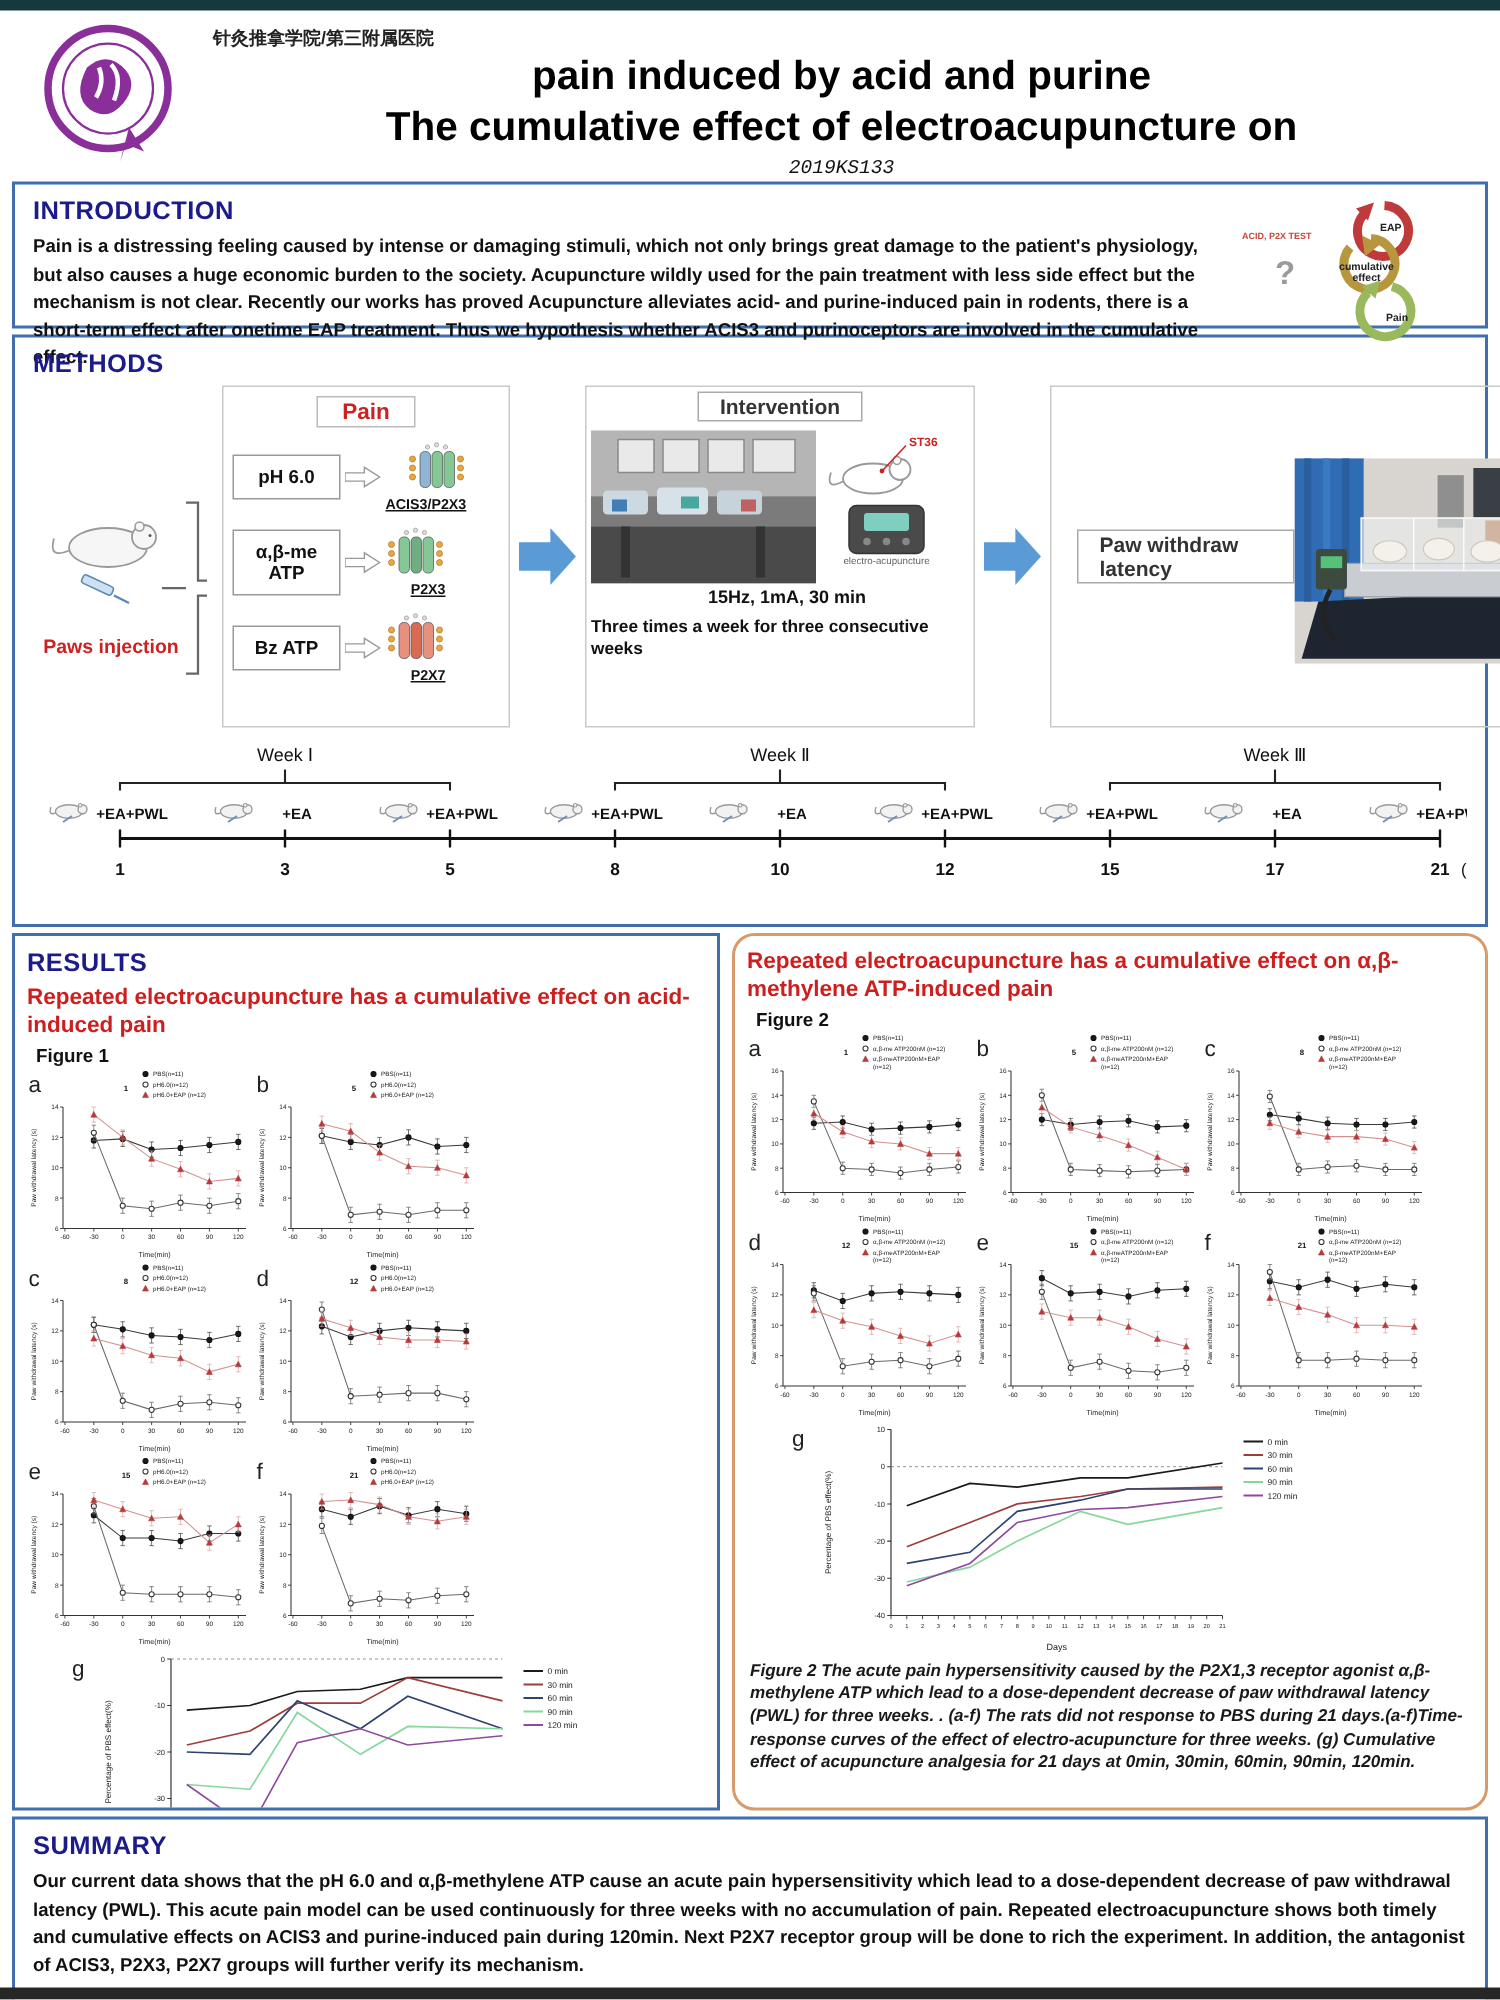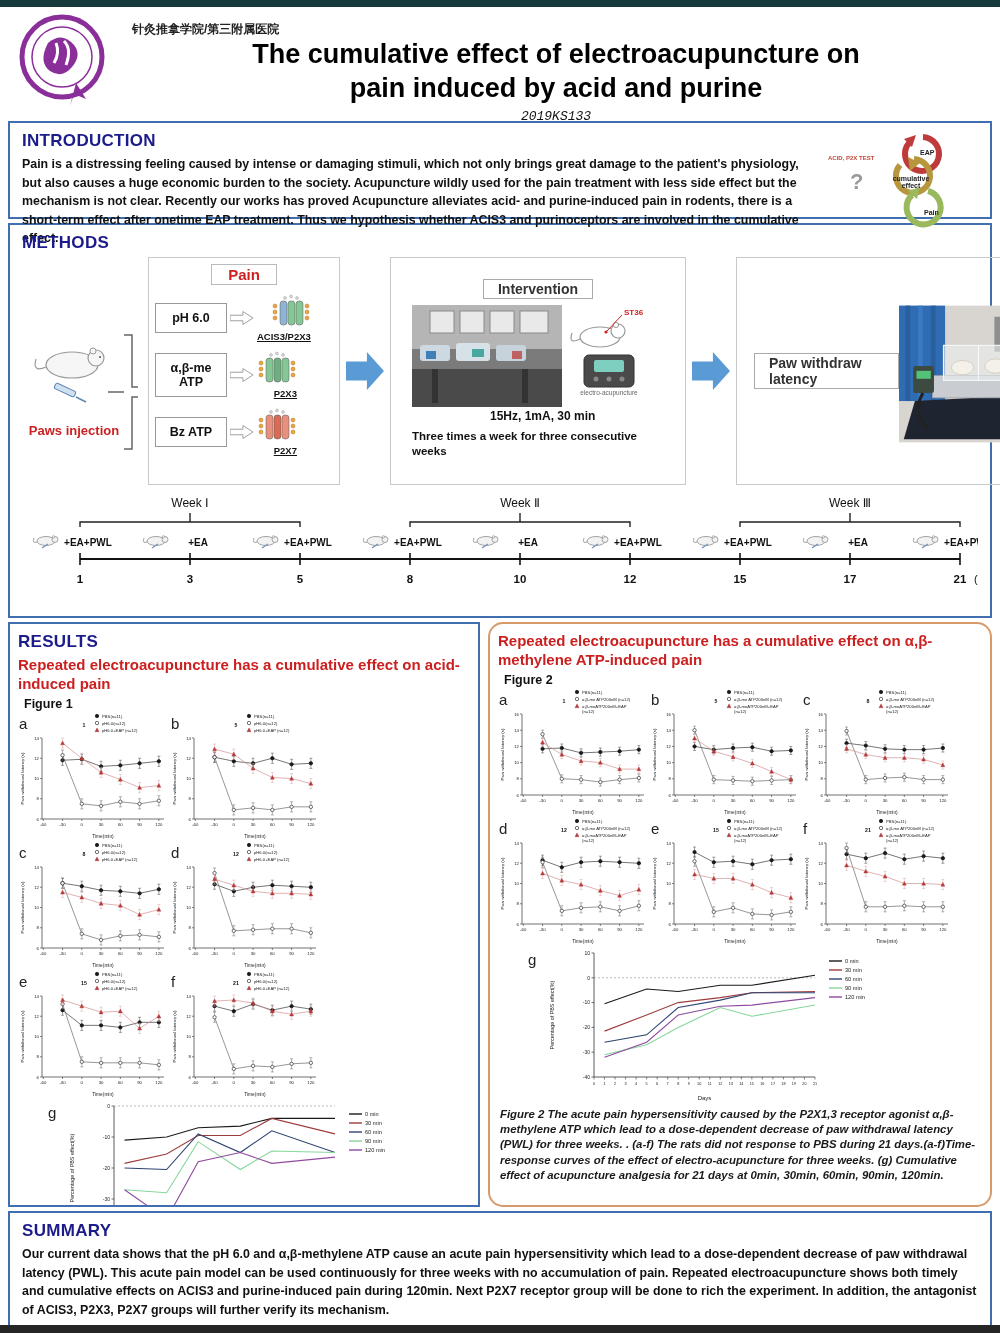--- a/index.html
+++ b/index.html
@@ -2,21 +2,21 @@
 <html><head>
 <meta charset="utf-8">
 <style>
   html,body{margin:0;padding:0;background:#8f9698;font-family:"Liberation Sans",sans-serif;}
   .poster{width:1000px;height:1333px;background:#fff;position:relative;overflow:hidden;margin:0 auto;
           font-family:"Liberation Sans",sans-serif;color:#111;}
   .topbar{height:7px;background:#15393c;}
   .bottombar{position:absolute;bottom:0;left:0;right:0;height:8px;background:#262626;}
 
   
-  header{display:flex;align-items:flex-start;padding:6px 14px 2px 16px;height:110px;box-sizing:border-box;}
+  header{display:flex;align-items:center;padding:6px 14px 2px 26px;height:110px;box-sizing:border-box;}
   .logo-wrap{width:110px;flex:0 0 auto;text-align:center;}
   .inst{font-size:12px;font-weight:bold;color:#222;margin:2px 0 0 6px;}
   .title-block{flex:1;text-align:center;margin-top:6px;}
   .title{font-size:27px;font-weight:bold;line-height:1.25;color:#000;}
   .code{font-size:13px;font-style:italic;margin-top:3px;font-family:Liberation Mono, monospace;}
 
   
   .box{border:2px solid #3f6fae;margin:4px 8px;padding:6px 12px;box-sizing:border-box;background:#fff;}
   .sec-head{color:#1b1b8a;font-weight:bold;font-size:17px;letter-spacing:.3px;margin:2px 0 4px 0;}
   .body-text{font-size:12.4px;font-weight:600;line-height:1.5;color:#111;margin:0;}
@@ -34,21 +34,21 @@
   .methods-flow{display:flex;gap:6px;align-items:stretch;padding:0 2px;height:228px;}
   .flow-left{width:118px;position:relative;flex:0 0 auto;}
   .paws-label{position:absolute;left:0;top:166px;width:100px;text-align:center;color:#c22;font-weight:bold;font-size:13px;}
   .pain-panel{border:1.5px solid #c9c9c9;width:178px;padding:6px;flex:0 0 auto;}
   .pain-title{border:1px solid #bbb;color:#c22;font-weight:bold;font-size:15px;padding:1px 16px;width:fit-content;margin:0 auto 4px auto;background:#fff;}
   .stim-row{display:flex;align-items:center;gap:3px;margin:9px 0;}
   .stim-box{border:1.5px solid #999;padding:7px 4px;font-weight:bold;font-size:12.5px;background:#fff;text-align:center;width:62px;line-height:1.15;}
   .receptor-blk{display:flex;flex-direction:column;align-items:flex-end;text-decoration:underline;}
   .receptor-label{font-size:9.5px;font-weight:bold;margin-top:1px;}
   .big-arrow{align-self:center;flex:0 0 auto;}
-  .interv-panel{border:1.5px solid #c9c9c9;width:252px;padding:21px;flex:0 0 auto;display:flex;flex-direction:column;}
+  .interv-panel{border:1.5px solid #c9c9c9;width:252px;padding:3px;flex:0 0 auto;display:flex;flex-direction:column;}
   .panel-title{border:1px solid #aaa;align-self:center;padding:1px 14px;font-weight:bold;font-size:14px;color:#333;background:#fff;}
   .interv-row{display:flex;gap:4px;margin-top:6px;}
   .ea-caption{font-size:6.5px;color:#666;text-align:center;}
   .params{font-weight:bold;font-size:12px;margin:2px 0 0 78px;line-height:1.3;}
   .schedule{font-weight:bold;font-size:11.5px;text-align:left;margin-top:4px;line-height:1.3;}
   .pwl-panel{border:1.5px solid #c9c9c9;flex:1;padding:17px;display:flex;flex-direction:row;align-items:center;}
   .timeline-wrap{margin-top:6px;}
 
   
   .results-row{display:flex;gap:8px;margin:4px 8px;height:585px;}
@@ -81,22 +81,22 @@
       <svg width="92" height="98" viewBox="0 0 92 98">
         <circle cx="46" cy="44" r="40" fill="#fff" stroke="#8a2f9a" stroke-width="5"></circle>
         <circle cx="46" cy="44" r="30" fill="none" stroke="#8a2f9a" stroke-width="1.5"></circle>
         <path d="M32,30 q14,-12 26,2 q8,10 -2,22 q-10,12 -22,4 q-12,-9 -2,-28 z" fill="#8a2f9a"></path>
         <path d="M40,30 q4,10 -2,20 M48,28 q8,8 2,24" stroke="#fff" stroke-width="3" fill="none"></path>
         <path d="M60,70 l10,16 l-12,-5 l-4,12 z" fill="#8a2f9a"></path>
       </svg>
     </div>
     <div class="title-block">
       <div class="inst" style="text-align:left;">针灸推拿学院/第三附属医院</div>
+      <div class="title">pain induced by acid and purine</div>
       <div class="title">The cumulative effect of electroacupuncture on</div>
-      <div class="title">pain induced by acid and purine</div>
       <div class="code">2019KS133</div>
     </div>
   </header>
 
   <section class="box intro">
     <div class="intro-left">
       <div class="sec-head">INTRODUCTION</div>
       <p class="body-text">Pain is a distressing feeling caused by intense or damaging stimuli, which not only brings great damage to the patient's physiology, but also causes a huge economic burden to the society. Acupuncture wildly used for the pain treatment with less side effect but the mechanism is not clear. Recently our works has proved Acupuncture alleviates acid- and purine-induced pain in rodents, there is a short-term effect after onetime EAP treatment. Thus we hypothesis whether ACIS3 and purinoceptors are involved in the cumulative effect.</p>
     </div>
     <div class="cycle-wrap">

